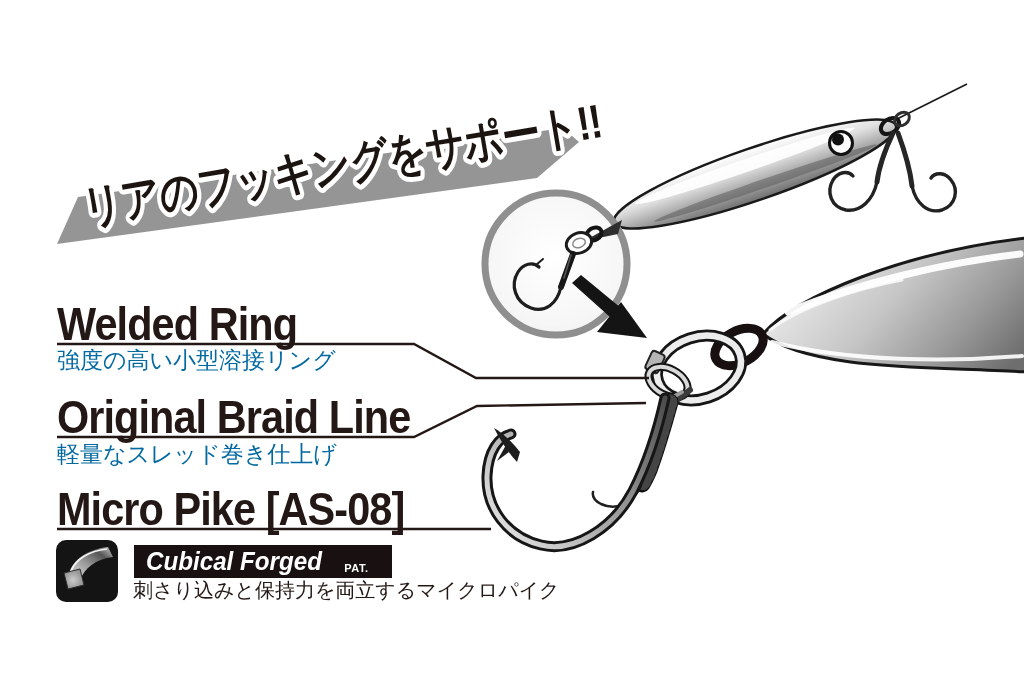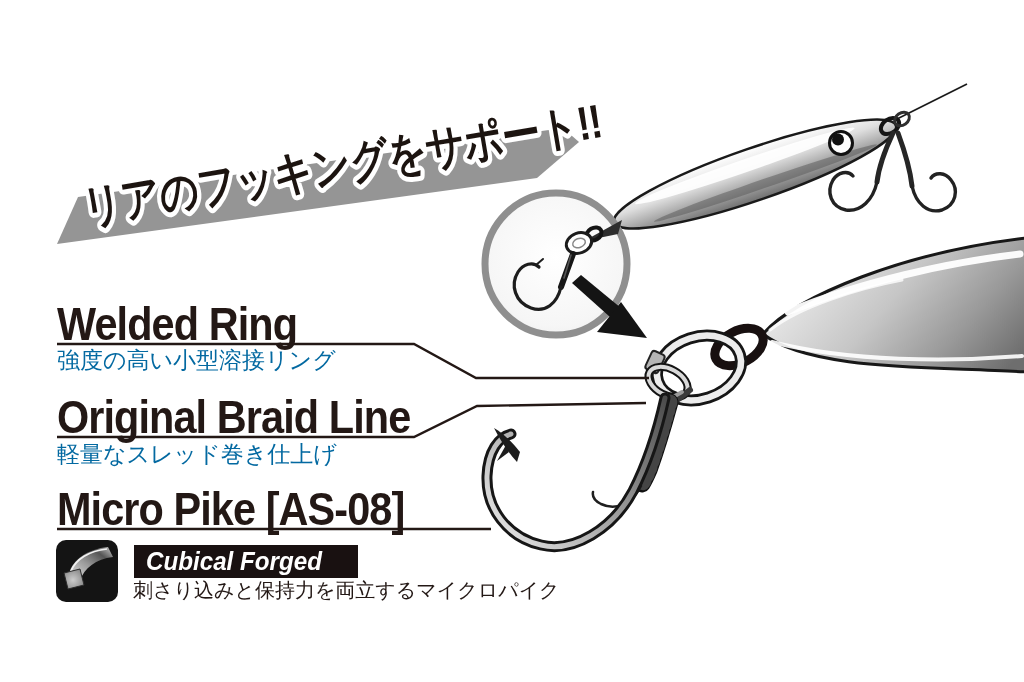--- a/index.html
+++ b/index.html
@@ -7,25 +7,25 @@
          font-family:"Liberation Sans",sans-serif;}
   .art{position:absolute;left:0;top:0;width:1024px;height:682px;}
   .h-title{position:absolute;color:#231815;font-weight:bold;font-size:46px;line-height:1;
            letter-spacing:-1px;transform:scaleX(.9);transform-origin:left top;white-space:nowrap;}
   .h-sub{position:absolute;color:#0369a1;font-size:23px;line-height:1;white-space:nowrap;}
   .t-welded{left:57px;top:301px;}
   .s-welded{left:57px;top:349px;}
   .t-braid{left:57px;top:394px;}
   .s-braid{left:57px;top:443px;}
   .t-micro{left:57px;top:486px;}
-  .badge{position:absolute;left:134px;top:545px;width:224px;height:33px;background:#191111;
+  .badge{position:absolute;left:134px;top:545px;width:258px;height:33px;background:#191111;
          color:#ffffff;display:flex;align-items:center;padding-left:12px;box-sizing:border-box;}
   .badge-label{font-size:26px;font-weight:bold;font-style:italic;transform:scaleX(.93);
                transform-origin:left center;white-space:nowrap;}
-  .badge-pat{font-size:11px;font-weight:bold;margin-left:25px;align-self:flex-end;
+  .badge-pat{font-size:11px;font-weight:bold;margin-left:9px;align-self:flex-end;
              padding-bottom:4px;letter-spacing:.5px;}
   .caption{position:absolute;left:133px;top:580px;color:#231815;font-size:20px;line-height:1;
            white-space:nowrap;}
   .wire-icon{position:absolute;left:56px;top:540px;width:62px;height:62px;}
 </style>
 </head>
 <body>
 
 <div class="stage">
 

